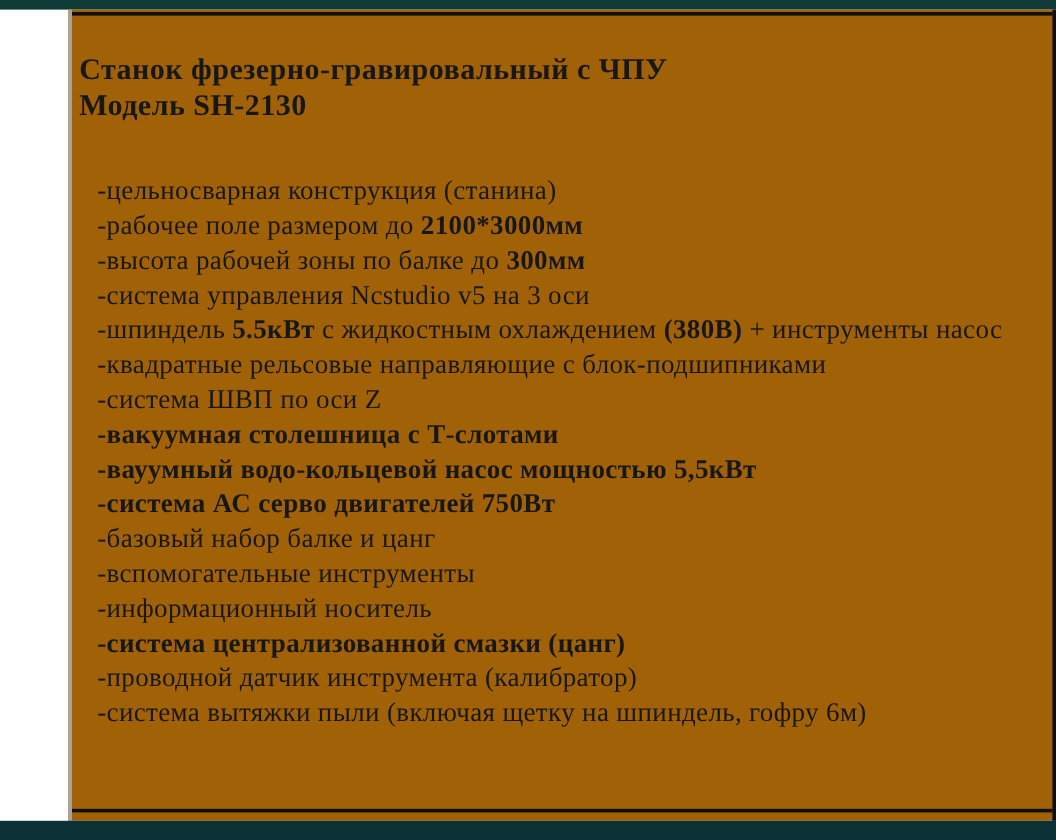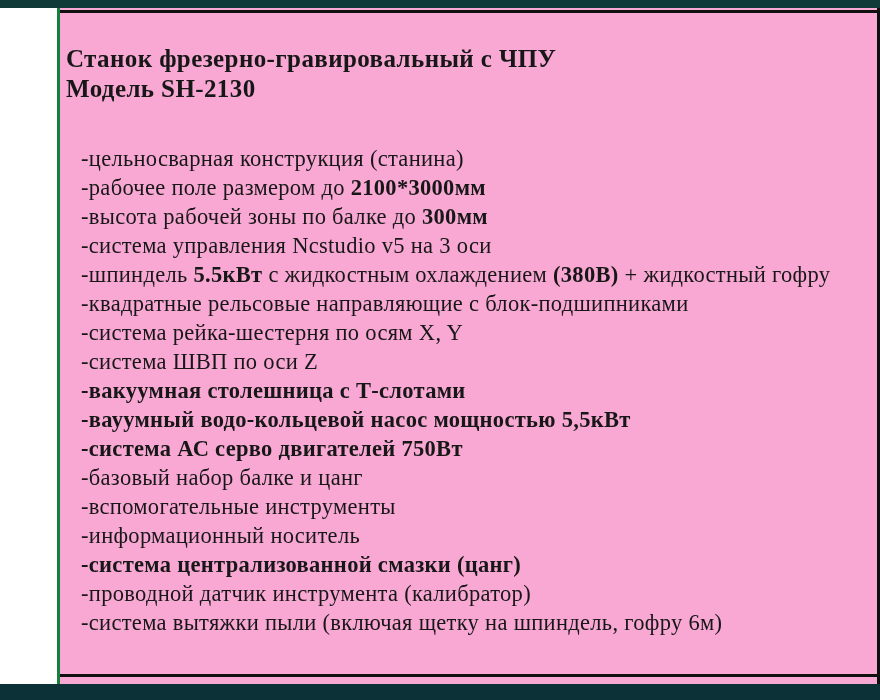--- a/index.html
+++ b/index.html
@@ -23,22 +23,22 @@
     left: 0; bottom: 0; right: 0;
     height: 16px;
     background: #0c3237;
   }
   .content-frame {
     position: absolute;
     left: 57px;
     top: 8px;
     right: 0;
     bottom: 16px;
-    background: #f9a8d4;
-    border-left: 3px solid #15803d;
+    background: #a16207;
+    border-left: 3px solid #a3a3a3;
     border-right: 3px solid #101010;
   }
   .top-rule {
     position: absolute;
     top: 2px; left: 0; right: 0;
     height: 3px;
     background: #101010;
   }
   .bottom-rule {
     position: absolute;
@@ -84,23 +84,22 @@
   <div class="inner">
     <div class="doc-title">
       <div>Станок фрезерно-гравировальный с ЧПУ</div>
       <div>Модель SH-2130</div>
     </div>
     <div class="spec-list" id="spec-list">
         <div class="spec-line"><span>-цельносварная конструкция (станина)</span></div>
         <div class="spec-line"><span>-рабочее поле размером до </span><span class="b">2100*3000мм</span></div>
         <div class="spec-line"><span>-высота рабочей зоны по балке до </span><span class="b">300мм</span></div>
         <div class="spec-line"><span>-система управления Ncstudio v5 на 3 оси</span></div>
-        <div class="spec-line"><span>-шпиндель </span><span class="b">5.5кВт</span><span> с жидкостным охлаждением </span><span class="b">(380В)</span><span> + жидкостный гофру</span></div>
+        <div class="spec-line"><span>-шпиндель </span><span class="b">5.5кВт</span><span> с жидкостным охлаждением </span><span class="b">(380В)</span><span> + инструменты насос</span></div>
         <div class="spec-line"><span>-квадратные рельсовые направляющие с блок-подшипниками</span></div>
-        <div class="spec-line"><span>-система рейка-шестерня по осям X, Y</span></div>
         <div class="spec-line"><span>-система ШВП по оси Z</span></div>
         <div class="spec-line"><span class="b">-вакуумная столешница с Т-слотами</span></div>
         <div class="spec-line"><span class="b">-вауумный водо-кольцевой насос мощностью 5,5кВт</span></div>
         <div class="spec-line"><span class="b">-система АС серво двигателей 750Вт</span></div>
         <div class="spec-line"><span>-базовый набор балке и цанг</span></div>
         <div class="spec-line"><span>-вспомогательные инструменты</span></div>
         <div class="spec-line"><span>-информационный носитель</span></div>
         <div class="spec-line"><span class="b">-система централизованной смазки (цанг)</span></div>
         <div class="spec-line"><span>-проводной датчик инструмента (калибратор)</span></div>
         <div class="spec-line"><span>-система вытяжки пыли (включая щетку на шпиндель, гофру 6м)</span></div>

